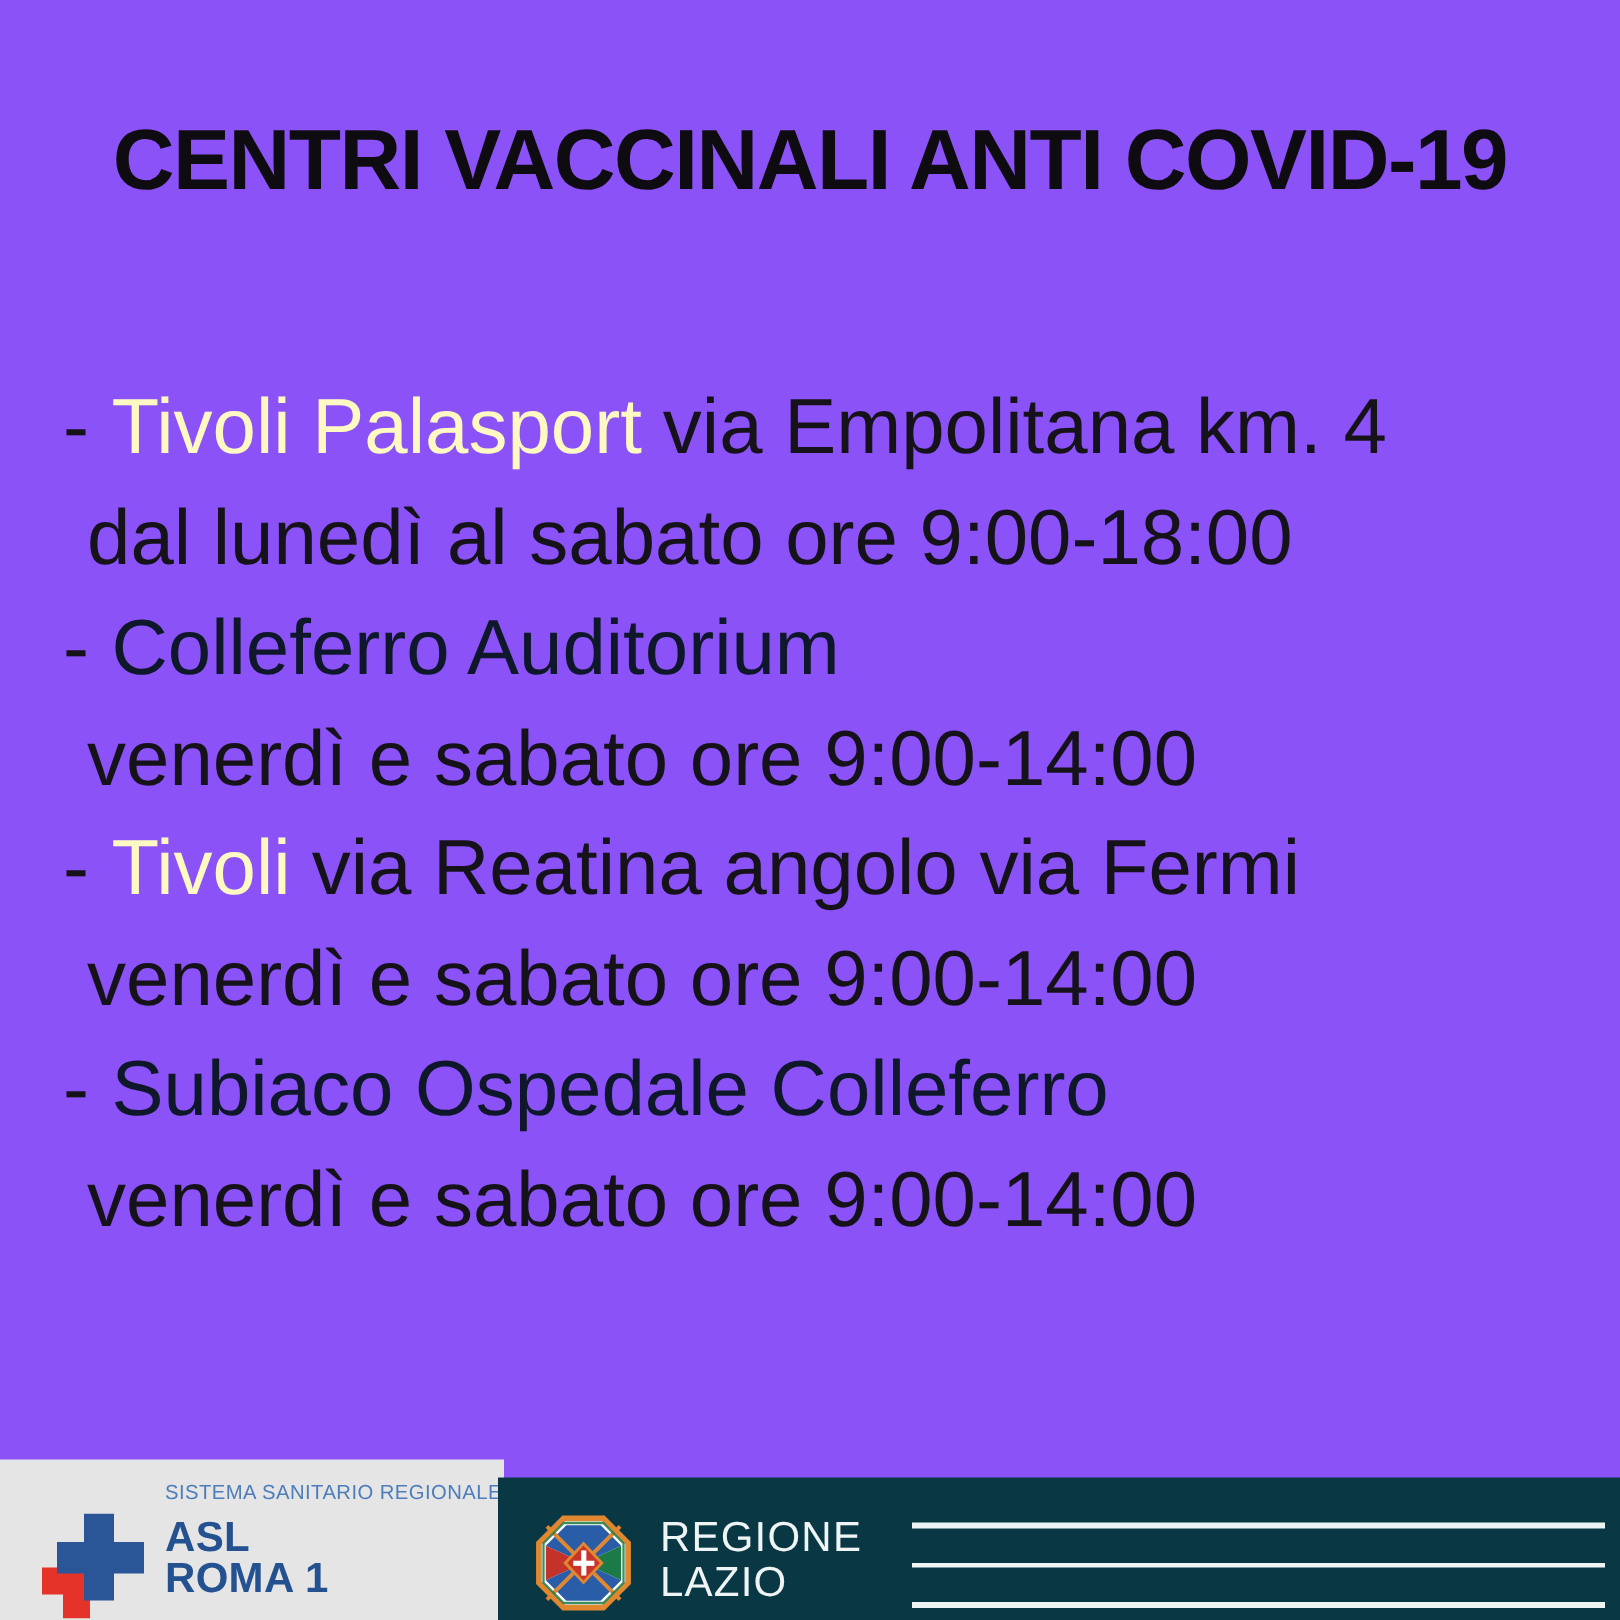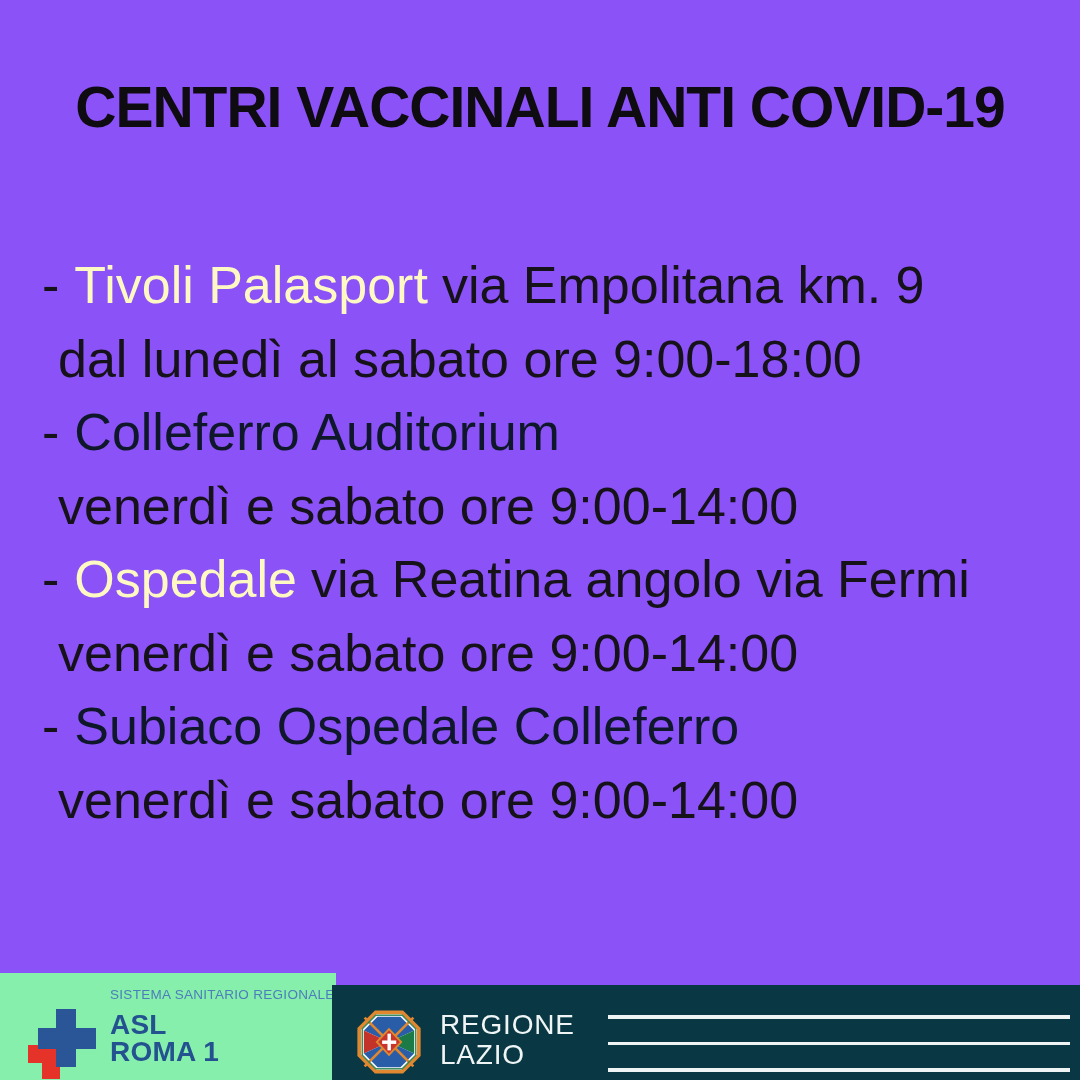--- a/index.html
+++ b/index.html
@@ -20,21 +20,21 @@
     font-size:52px; line-height:73.5px; color:#16121A; font-weight:400;
   }
   .line { white-space:nowrap; }
   .bullet { margin-right:15px; }
   .name.gold { color:#fef9c3; }
   .name.orange { color:#0f172a; }
   .addr { margin-left:14px; }
   .sched { padding-left:16px; }
   
   .footer { position:absolute; left:0; top:973px; width:1080px; height:107px; }
-  .panel-light { position:absolute; left:0; top:0; width:336px; height:107px; background:#86efac; }
+  .panel-light { position:absolute; left:0; top:0; width:336px; height:107px; background:#e5e5e5; }
   .panel-dark { position:absolute; left:332px; top:12px; width:748px; height:107px; background:#093844; }
   .asl-cross { position:absolute; left:28px; top:36px; }
   .asl-text { position:absolute; left:110px; top:14px; }
   .asl-tagline { font-size:13.5px; letter-spacing:0.3px; color:#4E7DBB; margin-bottom:9px; white-space:nowrap; }
   .asl-name { font-size:28px; line-height:27px; font-weight:700; color:#24518F; letter-spacing:0.2px; }
   .emblem { position:absolute; left:25px; top:25px; }
   .regione-text {
     position:absolute; left:108px; top:25px;
     font-size:28px; line-height:30px; font-weight:500; color:#EFF4F5; letter-spacing:0.8px;
     white-space:nowrap;
@@ -46,31 +46,31 @@
 </head>
 <body>
 
 <div class="canvas">
 
   <h1 class="title">CENTRI VACCINALI ANTI COVID-19</h1>
 
   <div class="list">
 
     <div class="line">
-      <span class="bullet">-</span><span class="name gold">Tivoli Palasport</span><span class="addr">via Empolitana km. 9</span>
+      <span class="bullet">-</span><span class="name gold">Tivoli Palasport</span><span class="addr">via Empolitana km. 4</span>
     </div>
     <div class="line sched">dal lunedì al sabato ore 9:00-18:00</div>
 
     <div class="line">
       <span class="bullet">-</span><span class="name orange">Colleferro Auditorium</span><span class="addr"></span>
     </div>
     <div class="line sched">venerdì e sabato ore 9:00-14:00</div>
 
     <div class="line">
-      <span class="bullet">-</span><span class="name gold">Ospedale</span><span class="addr">via Reatina angolo via Fermi</span>
+      <span class="bullet">-</span><span class="name gold">Tivoli</span><span class="addr">via Reatina angolo via Fermi</span>
     </div>
     <div class="line sched">venerdì e sabato ore 9:00-14:00</div>
 
     <div class="line">
       <span class="bullet">-</span><span class="name orange">Subiaco Ospedale Colleferro</span><span class="addr"></span>
     </div>
     <div class="line sched">venerdì e sabato ore 9:00-14:00</div>
 
   </div>
 

